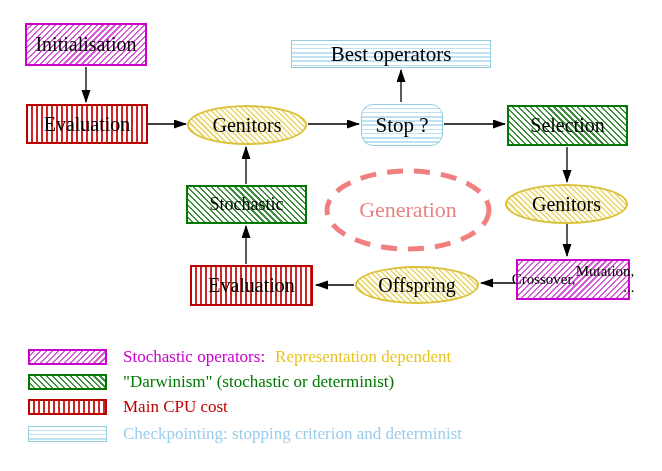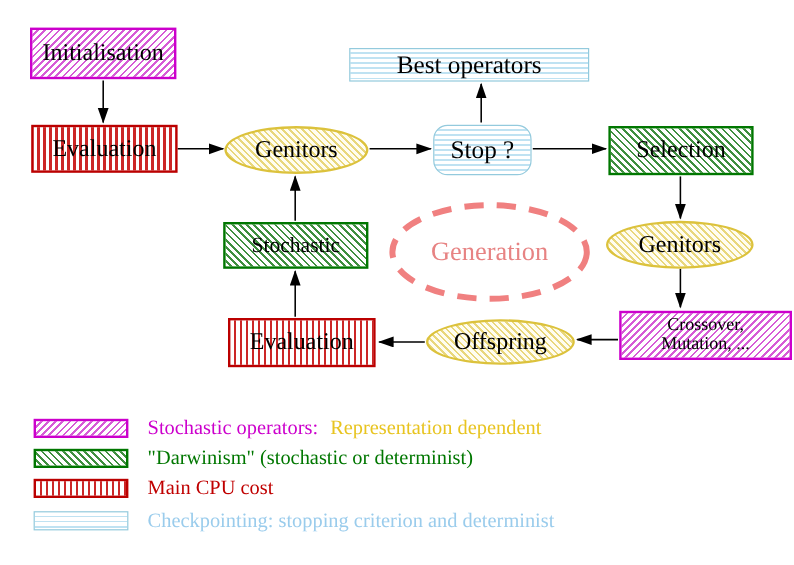--- a/index.html
+++ b/index.html
@@ -99,21 +99,21 @@
     </div>
 
   <div class="node hatch-green" style="left:507px;top:105px;width:121px;height:41px;">
       <span>Selection</span>
     </div>
 
   <div class="node ellipse-yellow" style="left:505px;top:184px;width:123px;height:40px;">
       <span>Genitors</span>
     </div>
 
-  <div class="node hatch-magenta small-label" style="left:516px;top:259px;width:144px;height:41px;flex-direction:column;">
+  <div class="node hatch-magenta small-label" style="left:516px;top:259px;width:114px;height:41px;flex-direction:row;">
     <span>Crossover,</span>
     <span>Mutation, ...</span>
   </div>
 
   <div class="node ellipse-yellow" style="left:355px;top:266px;width:124px;height:38px;">
       <span>Offspring</span>
     </div>
 
   <div class="node stripe-red" style="left:190px;top:265px;width:123px;height:41px;">
       <span>Evaluation</span>

